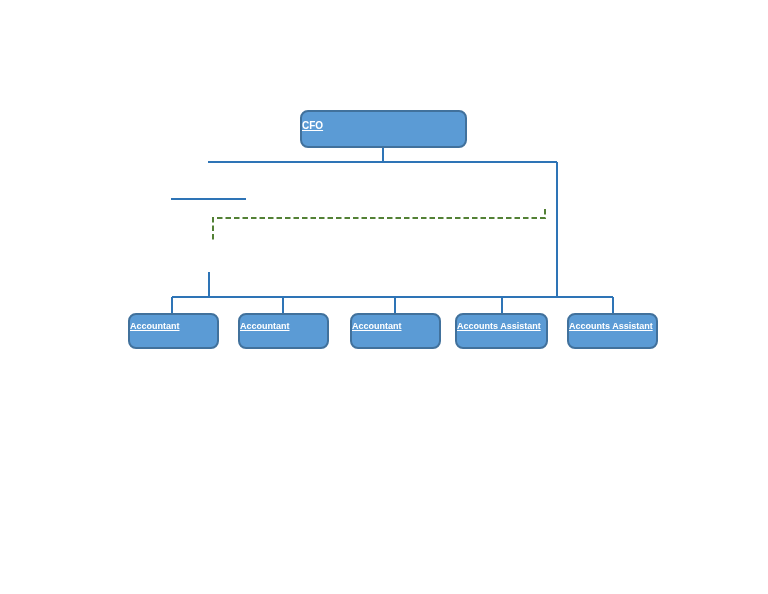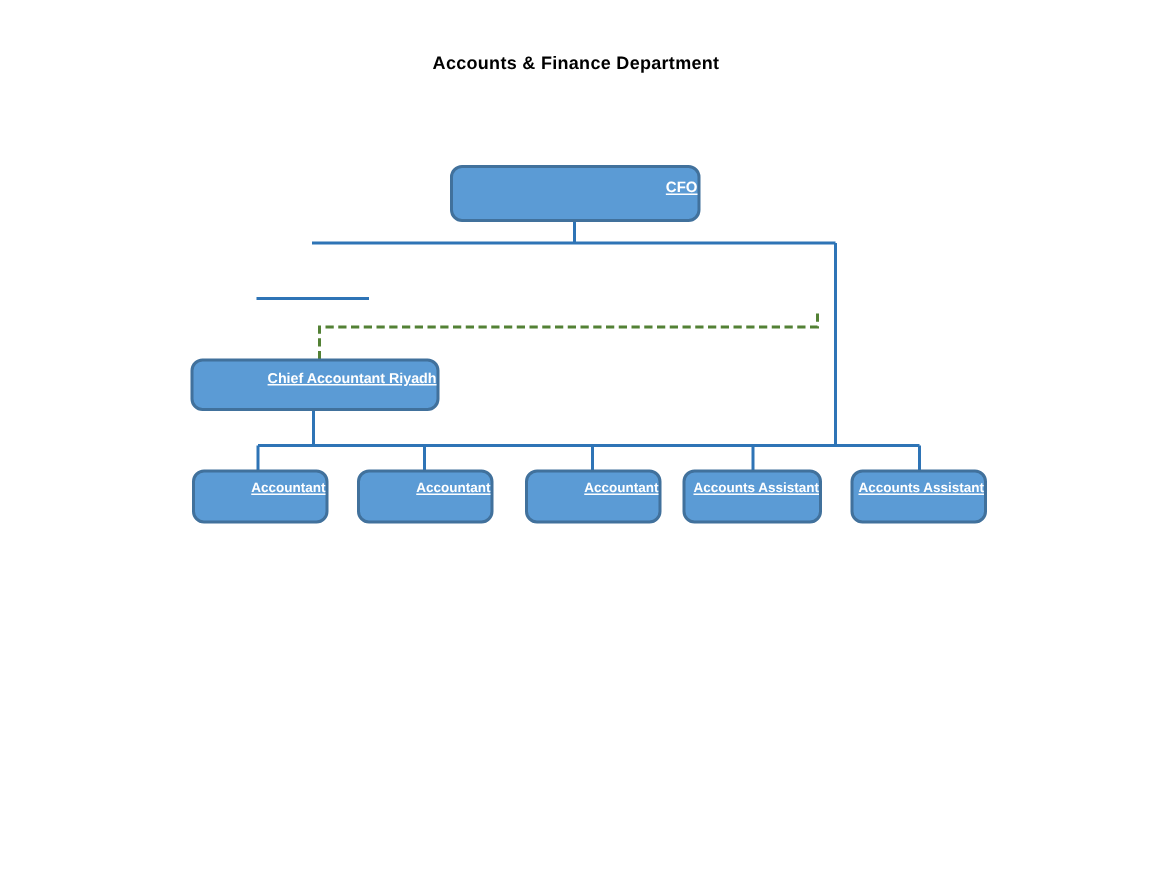--- a/index.html
+++ b/index.html
@@ -27,21 +27,21 @@
     width: 768px; height: 594px;
     z-index: 1;
   }
   .org-node {
     position: absolute;
     z-index: 2;
     background: #5B9BD5;
     border: 2px solid #41719C;
     border-radius: 8px;
     box-sizing: border-box;
-    text-align: right;
+    text-align: left;
     cursor: default;
   }
   .org-node .node-label {
     display: inline-block;
     color: #ffffff;
     font-weight: bold;
     text-decoration: underline;
     white-space: nowrap;
   }
   .node-cfo            { left: 300px; top: 110px; width: 167px; height: 38px; }
@@ -56,21 +56,20 @@
   .node-b4 { left: 455px; top: 313px; width: 93px; height: 36px; }
   .node-b5 { left: 567px; top: 313px; width: 91px; height: 36px; }
   .node-b1 .node-label, .node-b2 .node-label, .node-b3 .node-label,
   .node-b4 .node-label, .node-b5 .node-label { margin-top: 5px; font-size: 9px; }
 </style>
 </head>
 <body>
 
 <div class="page">
 
-  <div class="chart-title">Accounts &amp; Finance Department</div>
 
   <svg class="connectors" width="768" height="594" viewBox="0 0 768 594" xmlns="http://www.w3.org/2000/svg">
 
     <g stroke="#2E74B6" stroke-width="2" fill="none">
       <path d="M383 146 L383 162"></path>
       <path d="M208 162 L557 162"></path>
       <path d="M557 162 L557 297"></path>
       <path d="M171 199 L246 199"></path>
       <path d="M209 272 L209 297"></path>
       <path d="M172 297 L613 297"></path>
@@ -84,23 +83,20 @@
     <g stroke="#538135" stroke-width="2" fill="none" stroke-dasharray="5.5,3">
       <path d="M545 209 L545 218 L213 218 L213 240"></path>
     </g>
   </svg>
 
   <div class="org-node node-cfo">
     <span class="node-label">CFO</span>
   </div>
 
 
-  <div class="org-node node-riyadh">
-    <span class="node-label">Chief Accountant Riyadh</span>
-  </div>
 
   <div class="org-node node-b1">
     <span class="node-label">Accountant</span>
   </div>
 
   <div class="org-node node-b2">
     <span class="node-label">Accountant</span>
   </div>
 
   <div class="org-node node-b3">

